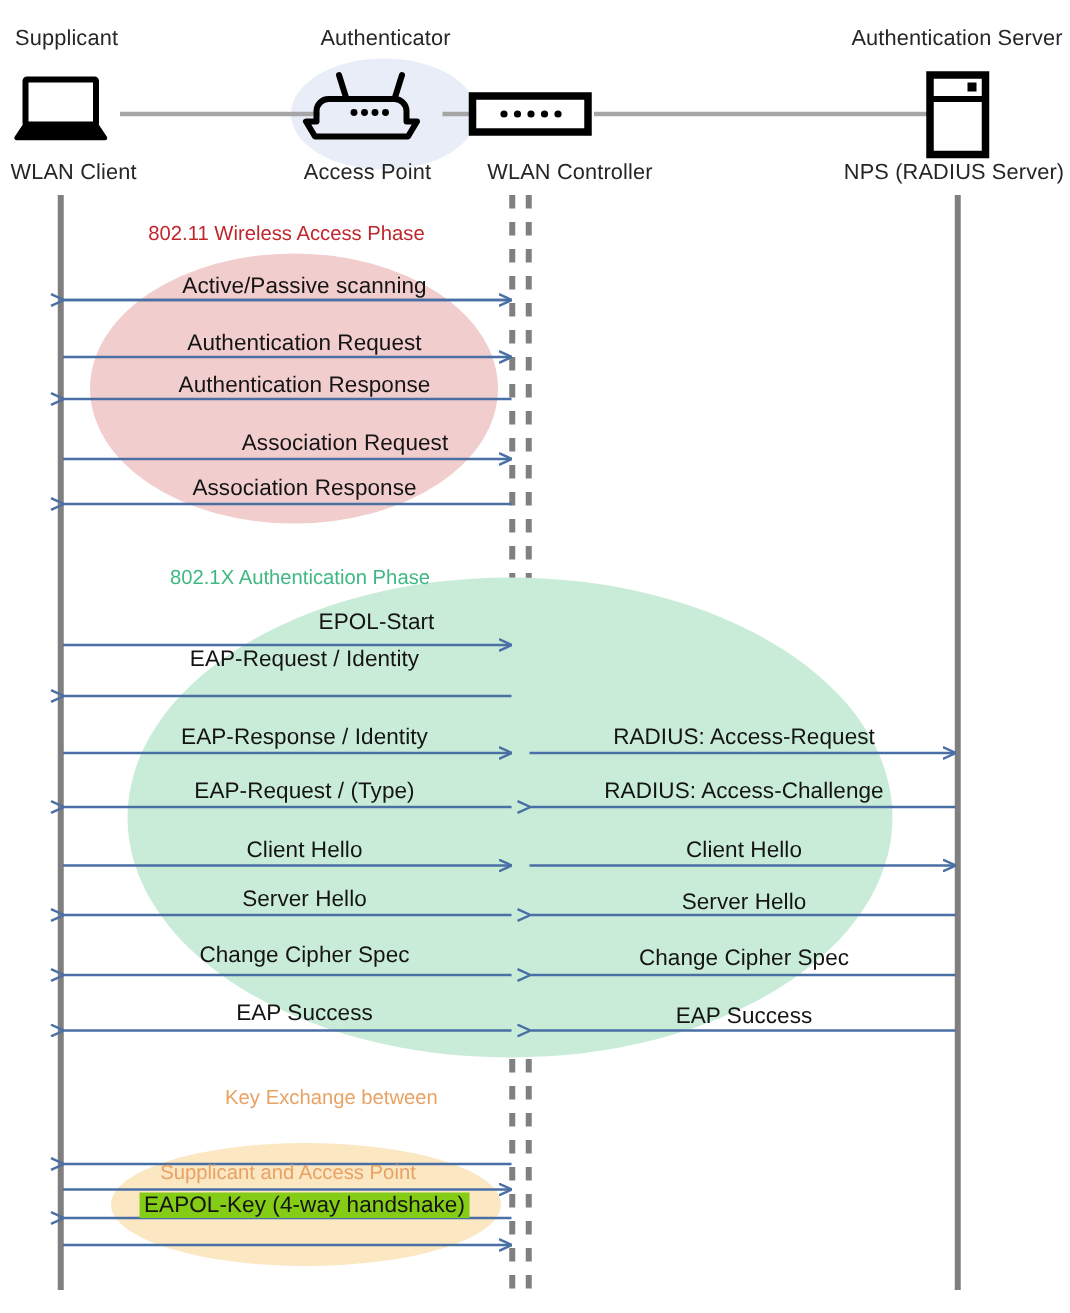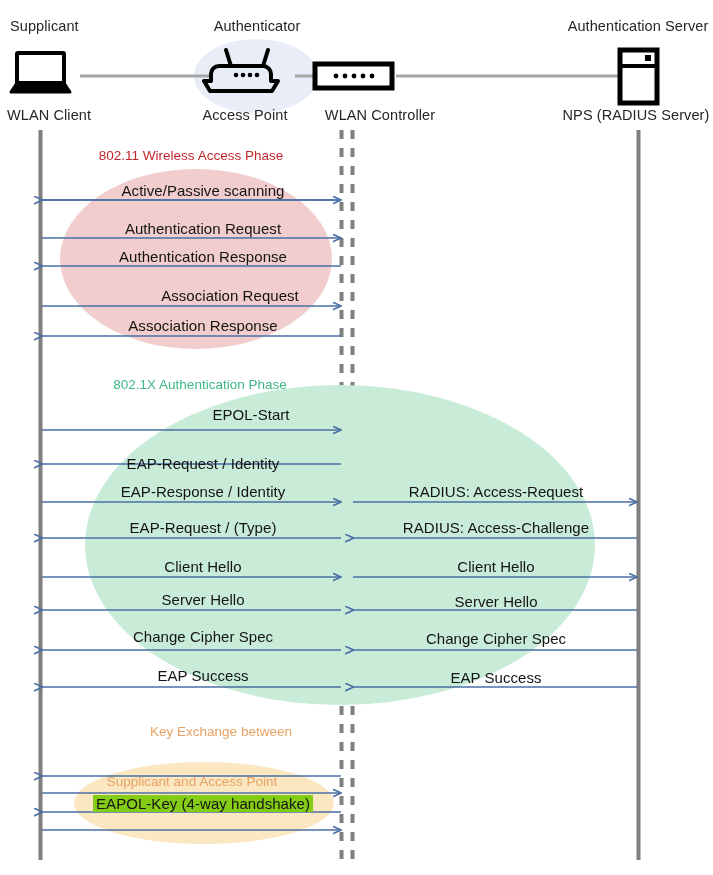--- a/index.html
+++ b/index.html
@@ -152,21 +152,21 @@
     <div class="phase-label phase-orange" style="left:180px;top:722px;transform:translateX(-50%);margin-left:41px;">Key Exchange between</div>
     <div class="phase-label phase-orange" style="left:192px;top:741px;transform:translateX(-50%);margin-top:31px;">Supplicant and Access Point</div>
 
     <div class="msg" style="left:203px;top:182px;transform:translateX(-50%);">Active/Passive scanning</div>
     <div class="msg" style="left:203px;top:220px;transform:translateX(-50%);">Authentication Request</div>
     <div class="msg" style="left:203px;top:248px;transform:translateX(-50%);">Authentication Response</div>
     <div class="msg" style="left:202px;top:287px;transform:translateX(-50%);margin-left:28px;">Association Request</div>
     <div class="msg" style="left:203px;top:317px;transform:translateX(-50%);">Association Response</div>
 
     <div class="msg" style="left:203px;top:406px;transform:translateX(-50%);margin-left:48px;">EPOL-Start</div>
-    <div class="msg" style="left:203px;top:455px;transform:translateX(-50%);">EAP-Request / Identity</div>
+    <div class="msg" style="left:203px;top:431px;transform:translateX(-50%);">EAP-Request / Identity</div>
     <div class="msg" style="left:203px;top:483px;transform:translateX(-50%);">EAP-Response / Identity</div>
     <div class="msg" style="left:496px;top:483px;transform:translateX(-50%);">RADIUS: Access-Request</div>
     <div class="msg" style="left:203px;top:519px;transform:translateX(-50%);">EAP-Request / (Type)</div>
     <div class="msg" style="left:496px;top:519px;transform:translateX(-50%);">RADIUS: Access-Challenge</div>
     <div class="msg" style="left:203px;top:558px;transform:translateX(-50%);">Client Hello</div>
     <div class="msg" style="left:496px;top:558px;transform:translateX(-50%);">Client Hello</div>
     <div class="msg" style="left:203px;top:591px;transform:translateX(-50%);">Server Hello</div>
     <div class="msg" style="left:496px;top:593px;transform:translateX(-50%);">Server Hello</div>
     <div class="msg" style="left:203px;top:628px;transform:translateX(-50%);">Change Cipher Spec</div>
     <div class="msg" style="left:496px;top:630px;transform:translateX(-50%);">Change Cipher Spec</div>

